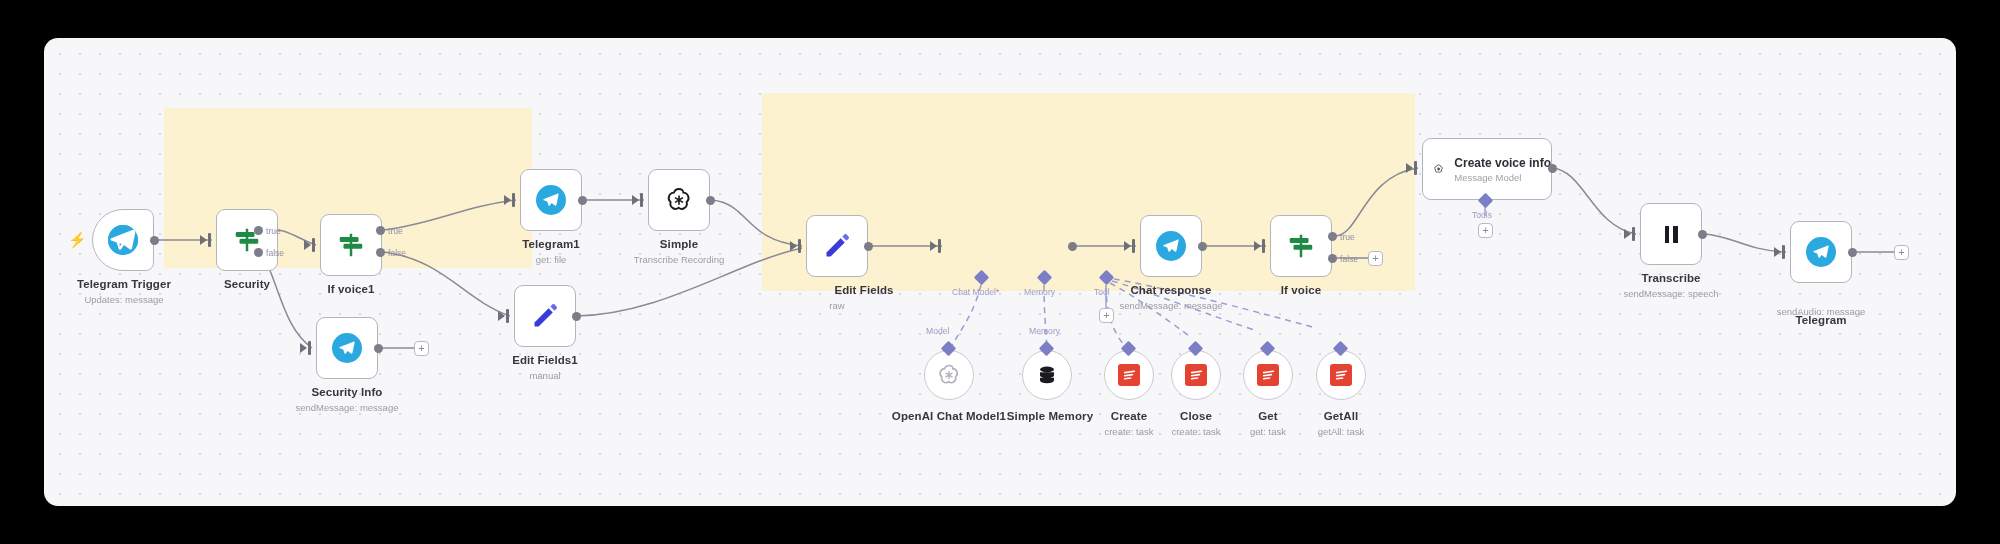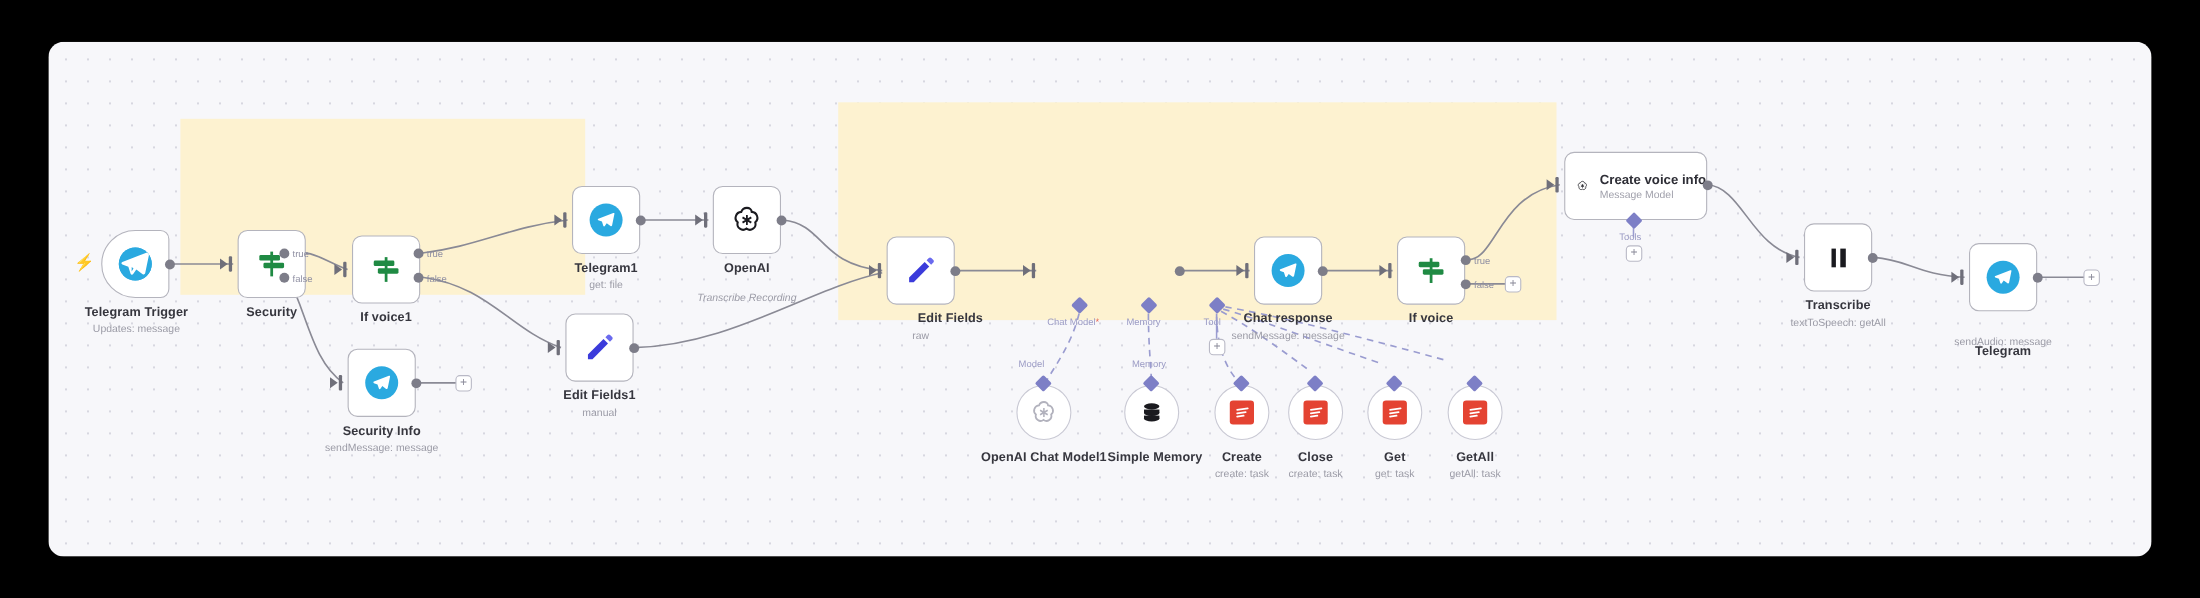--- a/index.html
+++ b/index.html
@@ -312,22 +312,22 @@
 
     <div class="in-bar" style="left:596px; top:155px;"></div>
     <div class="in-arrow" style="left:588px; top:157px;"></div>
     <div class="node sq" style="left:604px; top:131px;">
       <svg class="oai" width="30" height="30" viewBox="0 0 24 24">
         <path fill="none" stroke="#1a1a1f" stroke-width="1.5" d="M12 3.2c-1.9 0-3.5 1.2-4.1 2.9-1.8.1-3.3 1.3-3.9 3-.6 1.7 0 3.5 1.3 4.6-.5 1.7.1 3.6 1.6 4.6 1.5 1.1 3.4 1 4.8-.1 1.4 1.1 3.3 1.2 4.8.1 1.5-1 2.1-2.9 1.6-4.6 1.3-1.1 1.9-2.9 1.3-4.6-.6-1.7-2.1-2.9-3.9-3C15.5 4.4 13.9 3.2 12 3.2z"></path>
         <path fill="none" stroke="#1a1a1f" stroke-width="1.3" d="M12 8.3v7.4M8.8 10.1l6.4 3.8M15.2 10.1l-6.4 3.8"></path>
       </svg>
     </div>
     <div class="port" style="left:662px; top:158px;"></div>
-    <div class="caption" style="left:573px; top:200px; width:124px;">OpenAI</div>
-    <div class="subcaption" style="left:555px; top:228px; width:160px;font-style:italic;">Transcribe Recording</div>
+    <div class="caption" style="left:573px; top:200px; width:124px;">Simple</div>
+    <div class="subcaption" style="left:555px; top:216px; width:160px;">Transcribe Recording</div>
 
     <div class="in-bar" style="left:754px; top:201px;"></div>
     <div class="in-arrow" style="left:746px; top:203px;"></div>
     <div class="node sq" style="left:762px; top:177px;">
       <svg class="pencil" width="30" height="30" viewBox="0 0 24 24">
         <path fill="#3b3bdb" d="M3.6 17.1 14.9 5.8l3.3 3.3L6.9 20.4H3.6z"></path>
         <path fill="#6a6aee" d="M16.3 4.4l1.6-1.6c.5-.5 1.3-.5 1.8 0l1.5 1.5c.5.5.5 1.3 0 1.8l-1.6 1.6z"></path>
       </svg>
     </div>
     <div class="port" style="left:820px; top:204px;"></div>
@@ -480,21 +480,21 @@
     <div class="in-bar" style="left:1588px; top:189px;"></div>
     <div class="in-arrow" style="left:1580px; top:191px;"></div>
     <div class="node sq" style="left:1596px; top:165px;">
       <span class="el-bars">
           <i></i>
           <i></i>
         </span>
     </div>
     <div class="port" style="left:1654px; top:192px;"></div>
     <div class="caption" style="left:1565px; top:234px; width:124px;">Transcribe</div>
-    <div class="subcaption" style="left:1545px; top:250px; width:164px;">textToSpeech: getAll</div>
+    <div class="subcaption" style="left:1545px; top:250px; width:164px;">sendMessage: speech</div>
 
     <div class="in-bar" style="left:1738px; top:207px;"></div>
     <div class="in-arrow" style="left:1730px; top:209px;"></div>
     <div class="node sq" style="left:1746px; top:183px;">
       <span class="tg">
         <svg width="18" height="18" viewBox="0 0 24 24">
             <path fill="#fff" d="M21.5 3.2 2.6 10.5c-.9.35-.88 1.63.03 1.95l4.3 1.5 1.65 5.1c.27.85 1.38 1 1.88.27l2.3-3.35 4.6 3.4c.7.52 1.7.12 1.86-.74l2.9-14.1c.17-.86-.72-1.58-1.52-1.33z"></path>
           </svg>
       </span>
     </div>

